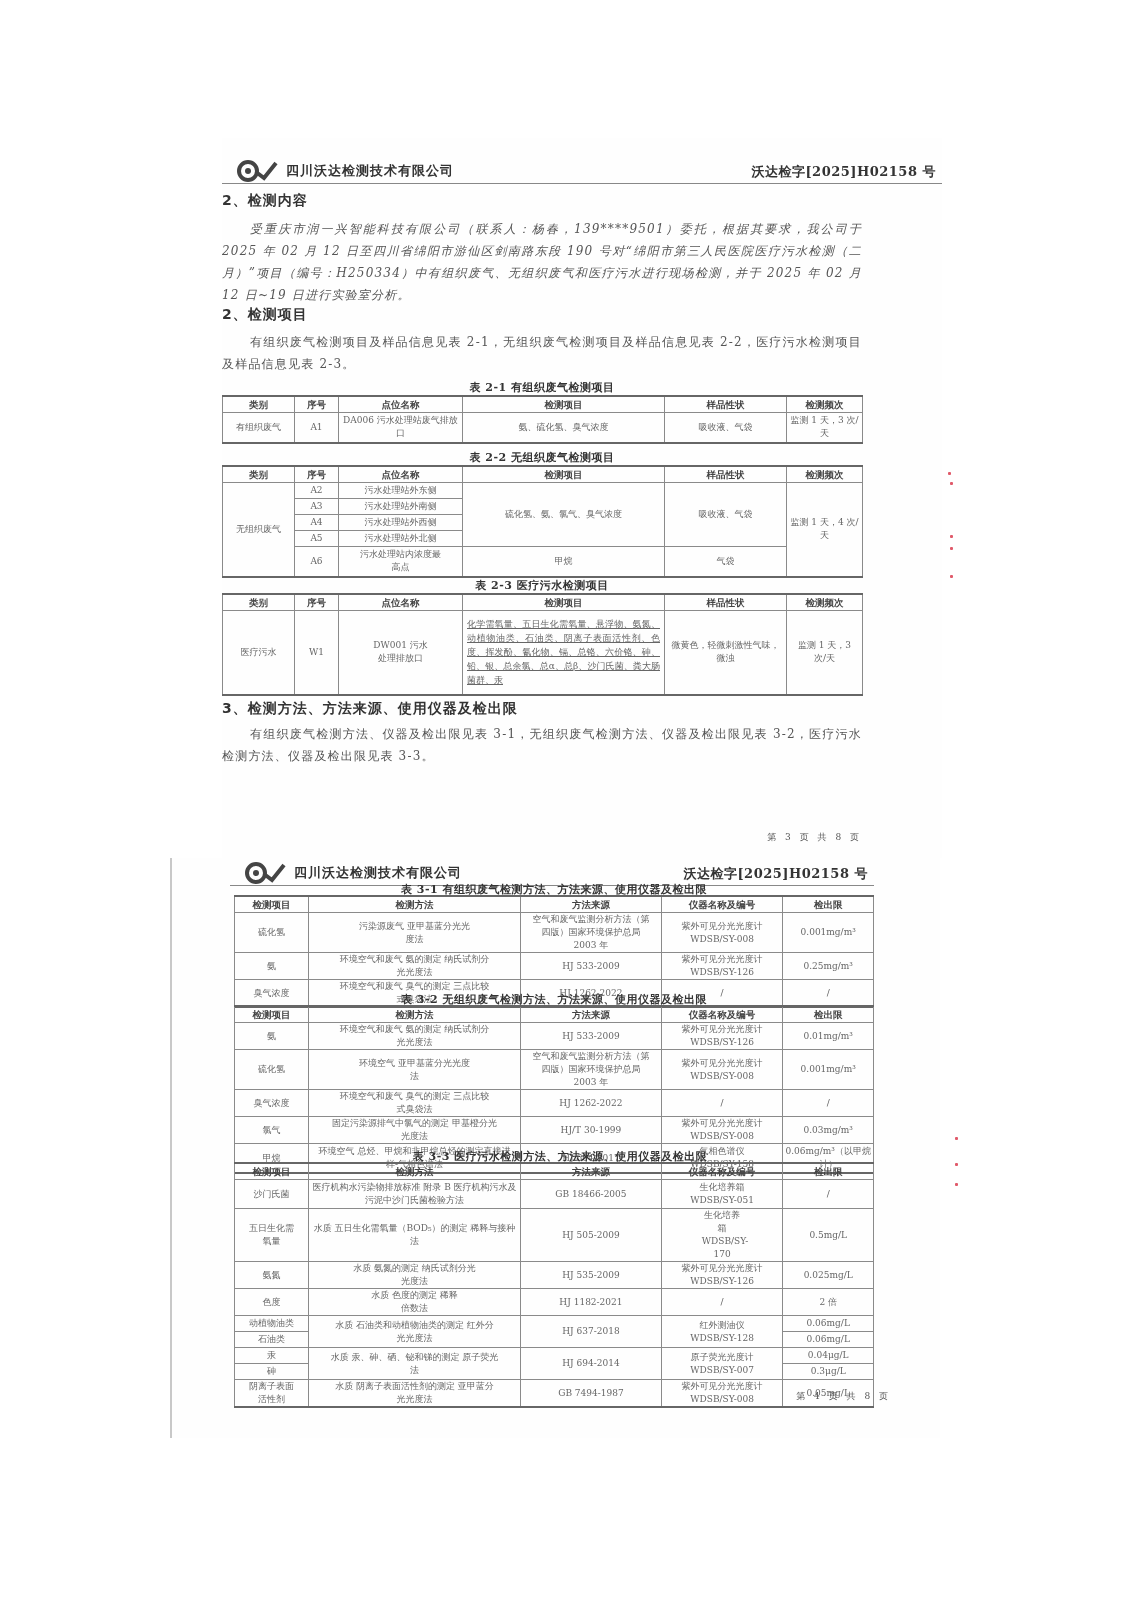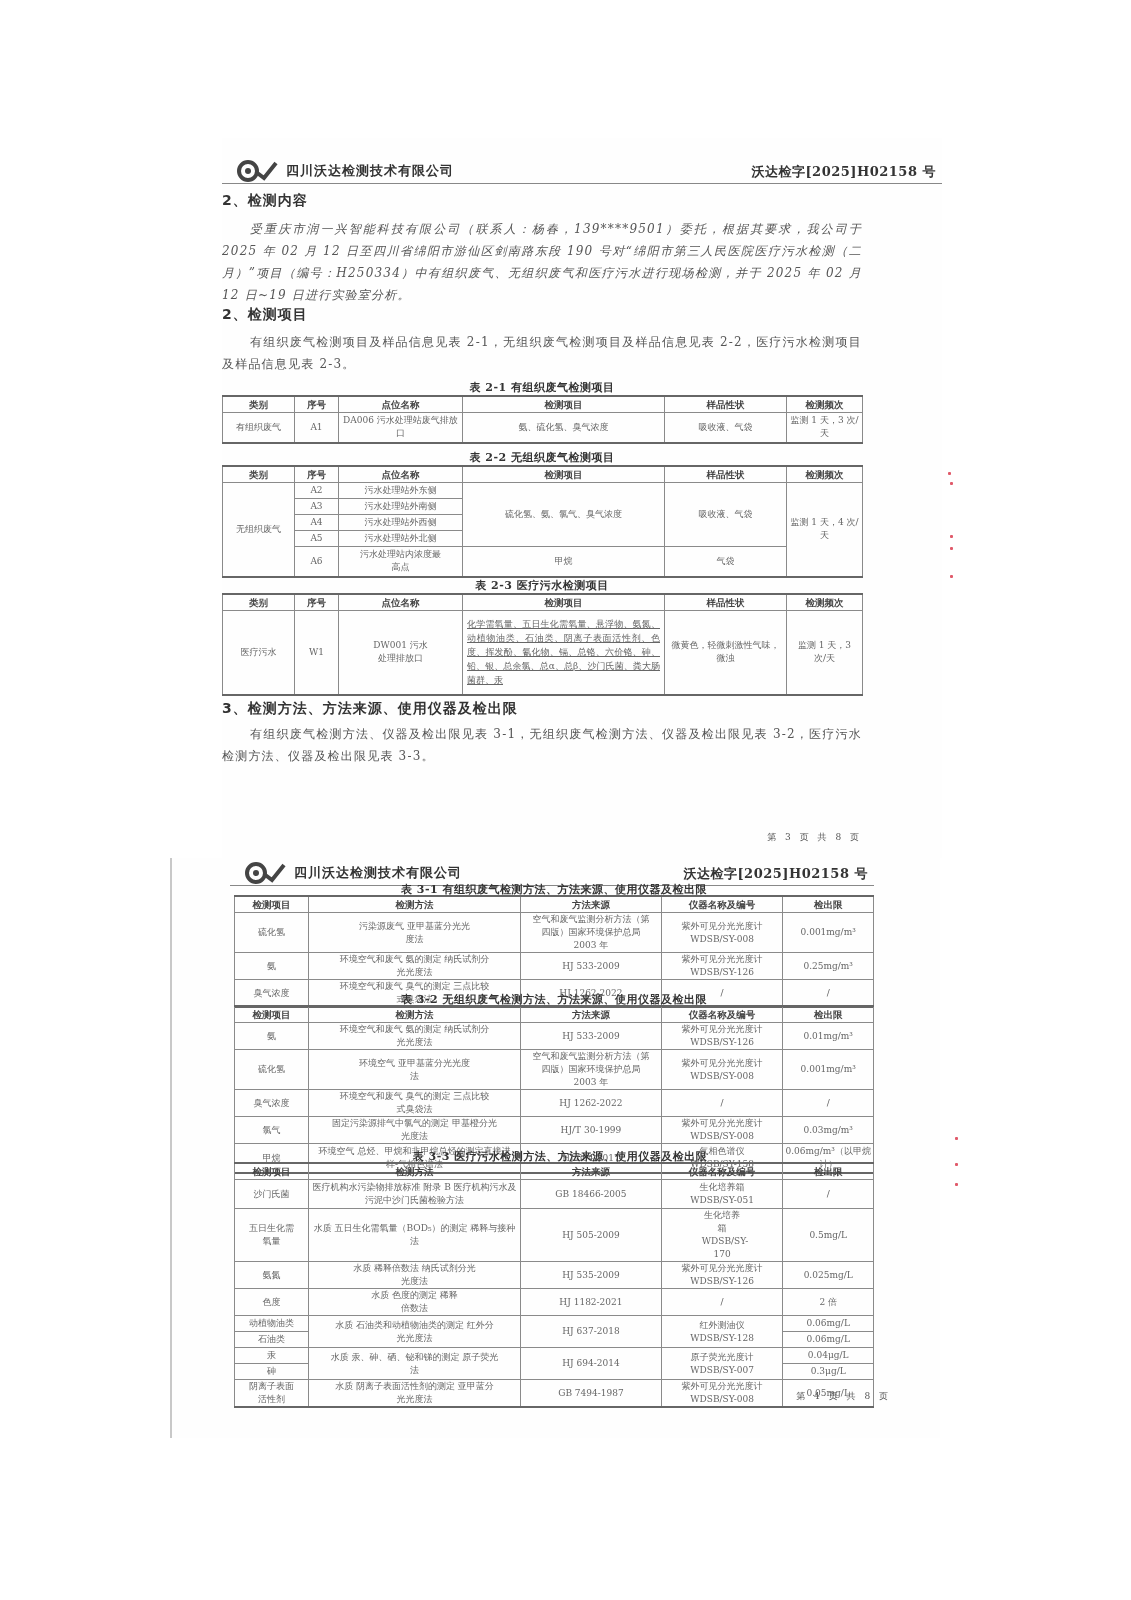--- a/index.html
+++ b/index.html
@@ -307,21 +307,21 @@
     </tr>
     <tr style="height:24px;">
       <td style="padding:0 10px;">五日生化需氧量</td>
       <td>水质 五日生化需氧量（BOD₅）的测定 稀释与接种法</td>
       <td>HJ 505-2009</td>
       <td style="padding:0 40px;">生化培养箱 WDSB/SY-170</td>
       <td>0.5mg/L</td>
     </tr>
     <tr style="height:24px;">
       <td>氨氮</td>
-      <td style="padding:0 44px;">水质 稀释倍数法 纳氏试剂分光光度法</td>
+      <td style="padding:0 44px;">水质 氨氮的测定 纳氏试剂分光光度法</td>
       <td>HJ 535-2009</td>
       <td style="padding:0 10px;">紫外可见分光光度计 WDSB/SY-126</td>
       <td>0.025mg/L</td>
     </tr>
     <tr style="height:24px;">
       <td>色度</td>
       <td style="padding:0 60px;">水质 色度的测定 稀释倍数法</td>
       <td>HJ 1182-2021</td>
       <td>/</td>
       <td>2 倍</td>

